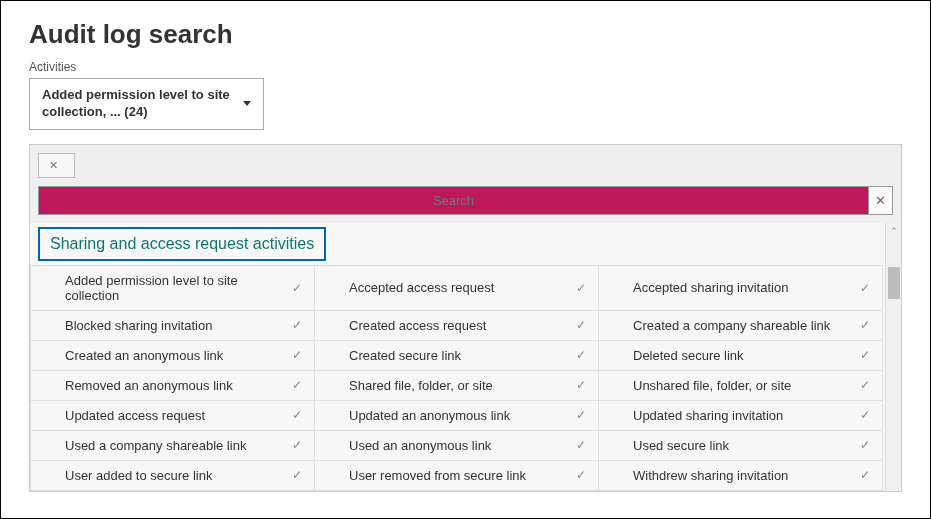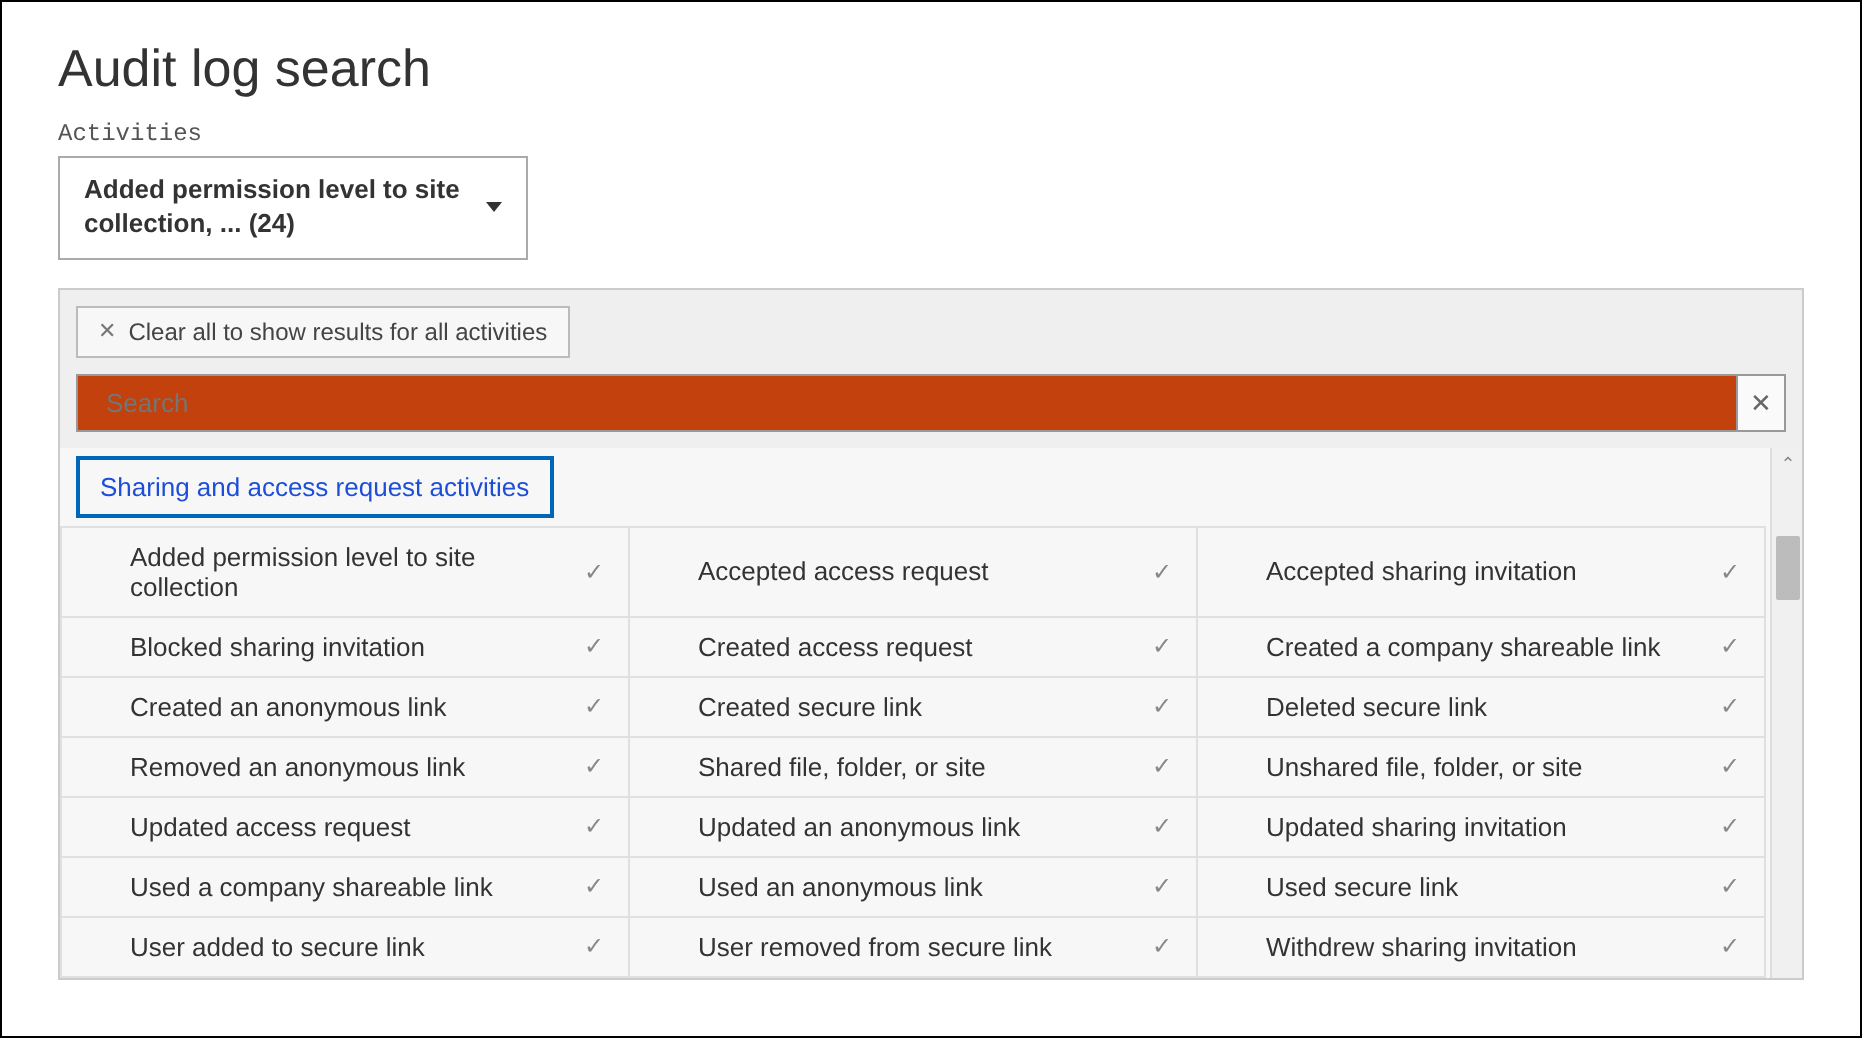--- a/index.html
+++ b/index.html
@@ -8,29 +8,28 @@
       font-size: 13px;
       color: #333;
       background: #fff;
       padding: 18px 28px;
       width: 931px;
       height: 519px;
       border: 1px solid #000;
     }
     h1 {
       font-size: 26px;
-      font-weight: 400;
+      font-weight: 700;
       color: #333;
       margin-bottom: 10px;
     }
     .activities-label {
       font-size: 12px;
       color: #555;
       margin-bottom: 4px;
-      font-family: Liberation Mono, monospace;
     }
     .dropdown-box {
       border: 1px solid #aaa;
       padding: 8px 12px;
       width: 235px;
       font-size: 13px;
       font-weight: 600;
       color: #333;
       cursor: pointer;
       display: flex;
@@ -68,44 +67,45 @@
       color: #777;
       margin-right: 6px;
     }
     .search-row {
       display: flex;
       margin: 0 8px 8px 8px;
     }
     .search-input {
       flex: 1;
       border: 1px solid #999;
-      padding: 6px 14px;
-      font-size: 13px;
-      background: #c2410c;
+      padding: 6px 27px;
+      font-size: 13px;
+      background: #be185d;
+      text-align: center;
     }
     .search-clear {
       width: 24px;
       border: 1px solid #999;
       border-left: none;
       background: #fafafa;
       font-size: 13px;
       color: #666;
       cursor: pointer;
     }
     .results {
       background: #f7f7f7;
       position: relative;
       padding-right: 18px;
     }
     .category-header {
       display: inline-block;
       border: 2px solid #0066b8;
       padding: 6px 10px;
-      font-size: 13px;
-      color: #1d4ed8;
+      font-size: 16px;
+      color: #0f766e;
       margin: 4px 0 4px 8px;
       background: #f7f7f7;
     }
     table {
       width: 100%;
       border-collapse: collapse;
     }
     td {
       border: 1px solid #e0e0e0;
       padding: 0;
@@ -165,21 +165,20 @@
 
 <div class="dropdown-box">
   <span class="dropdown-text">Added permission level to site collection, ... (24)</span>
   <span class="caret"></span>
 </div>
 
 <div class="panel">
 
   <div class="clear-all">
     <span class="x">✕</span>
-    <span>Clear all to show results for all activities</span>
   </div>
 
   <div class="search-row">
     <input class="search-input" type="text" placeholder="Search" style="">
     <button class="search-clear">
       <span>✕</span>
     </button>
   </div>
 
   <div class="results">

